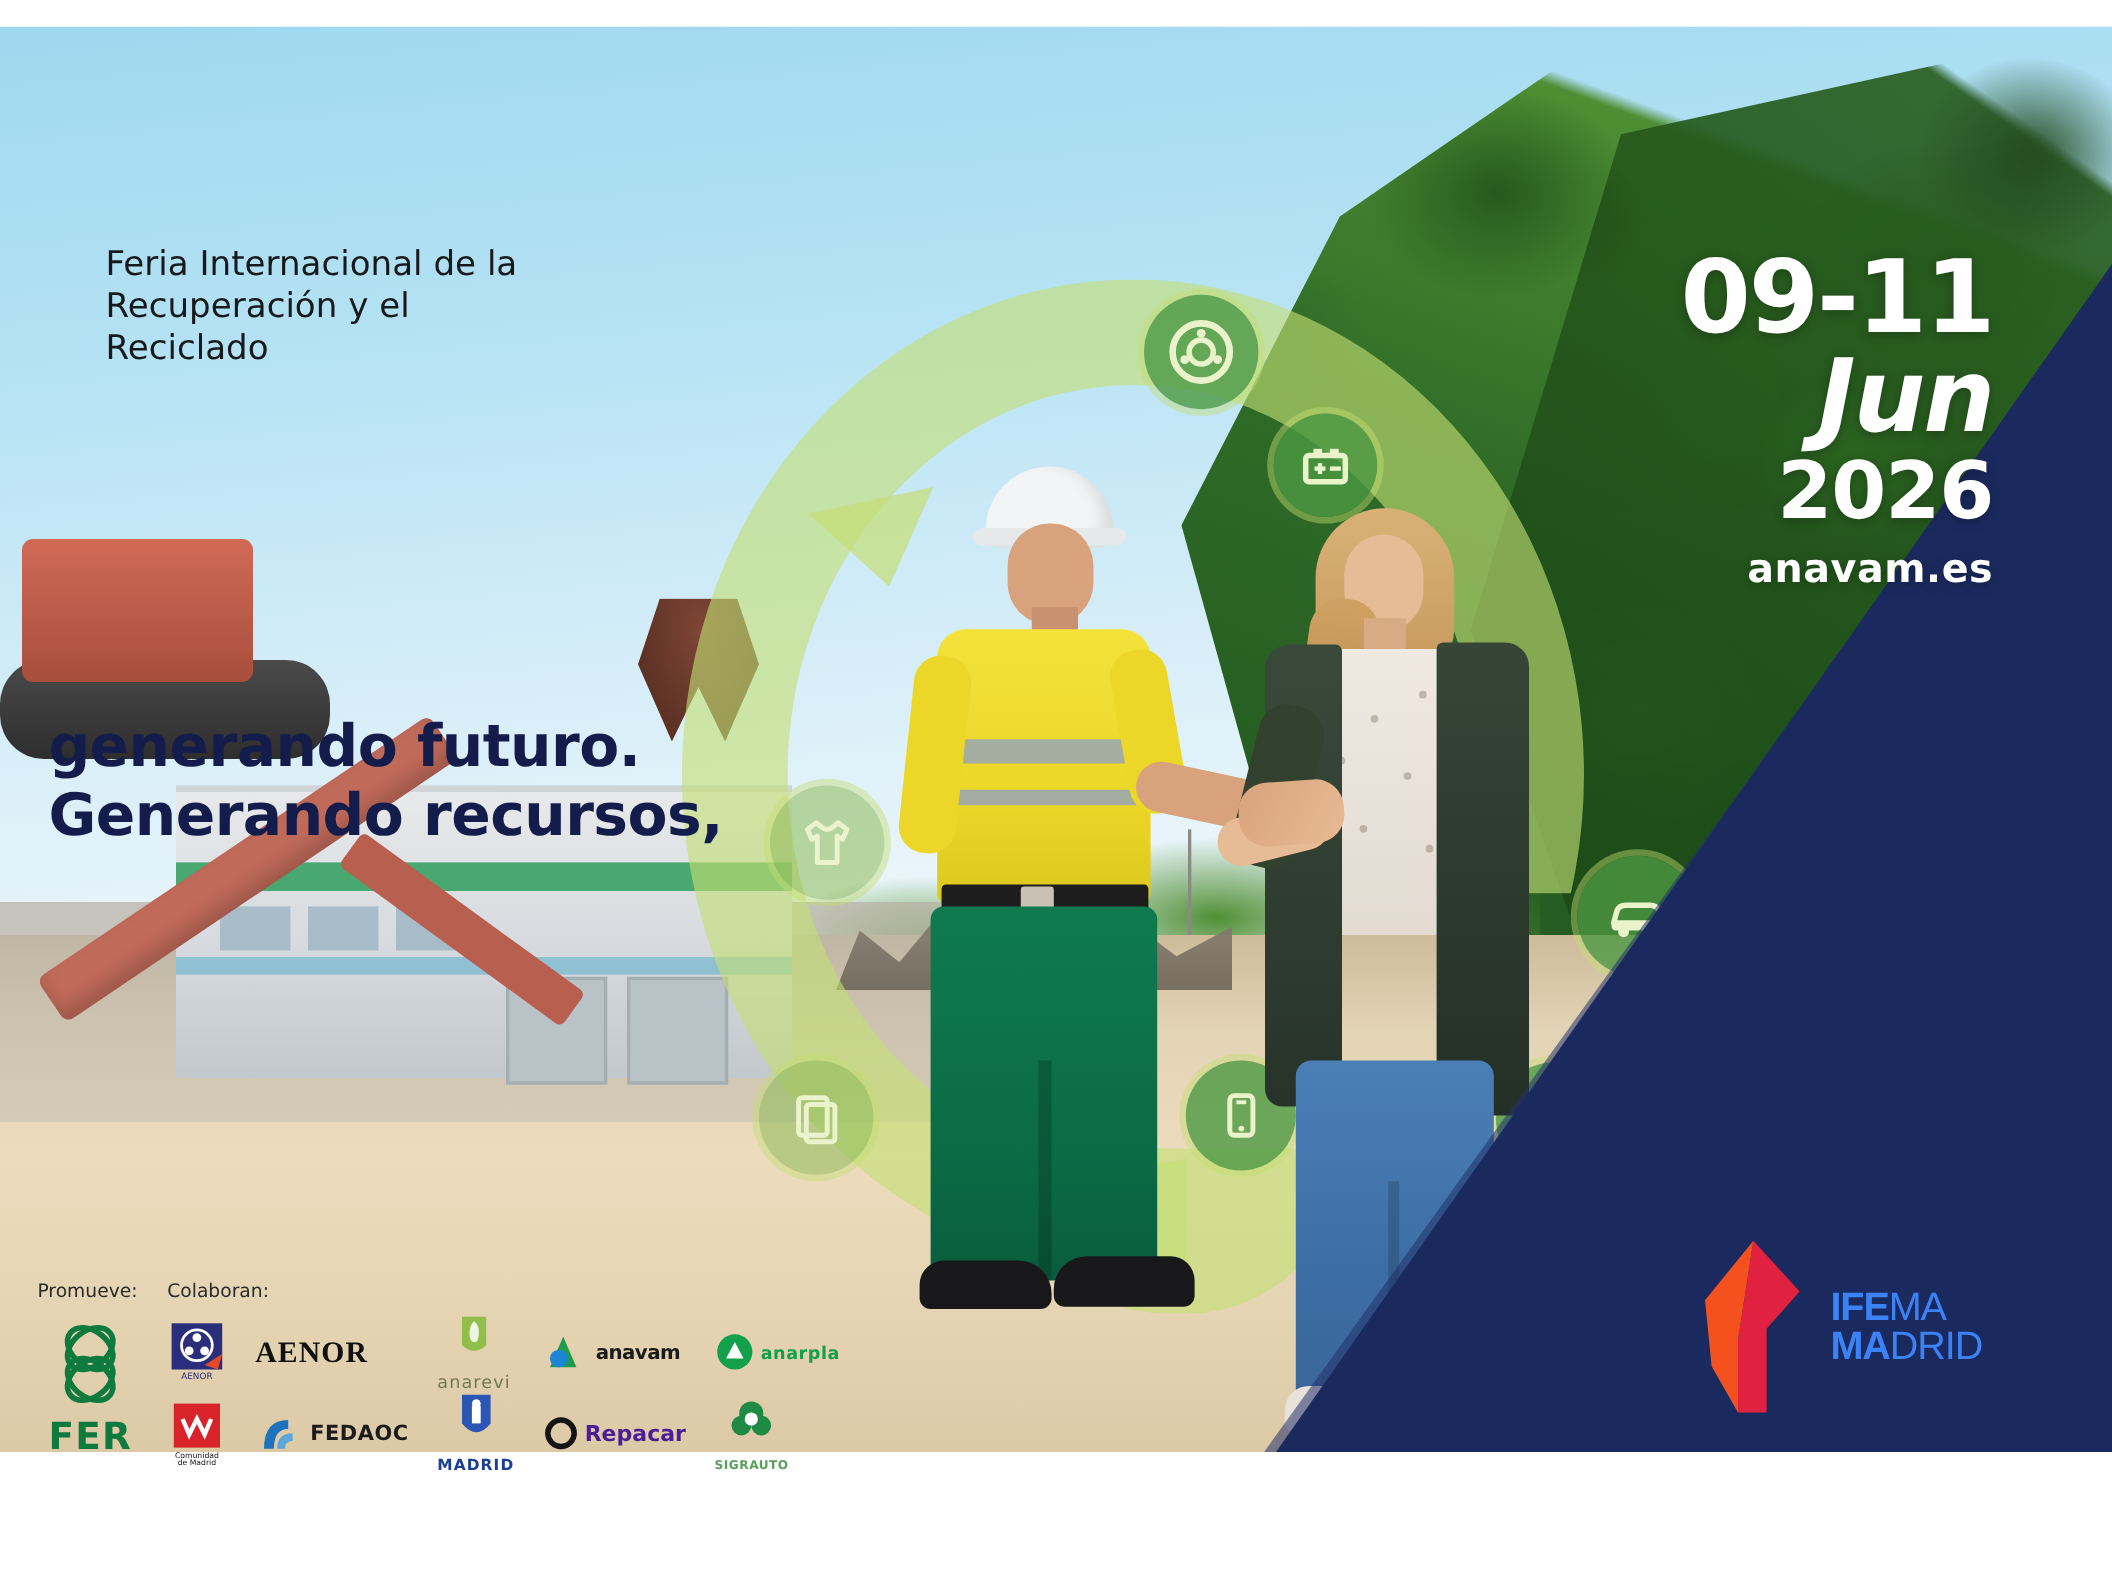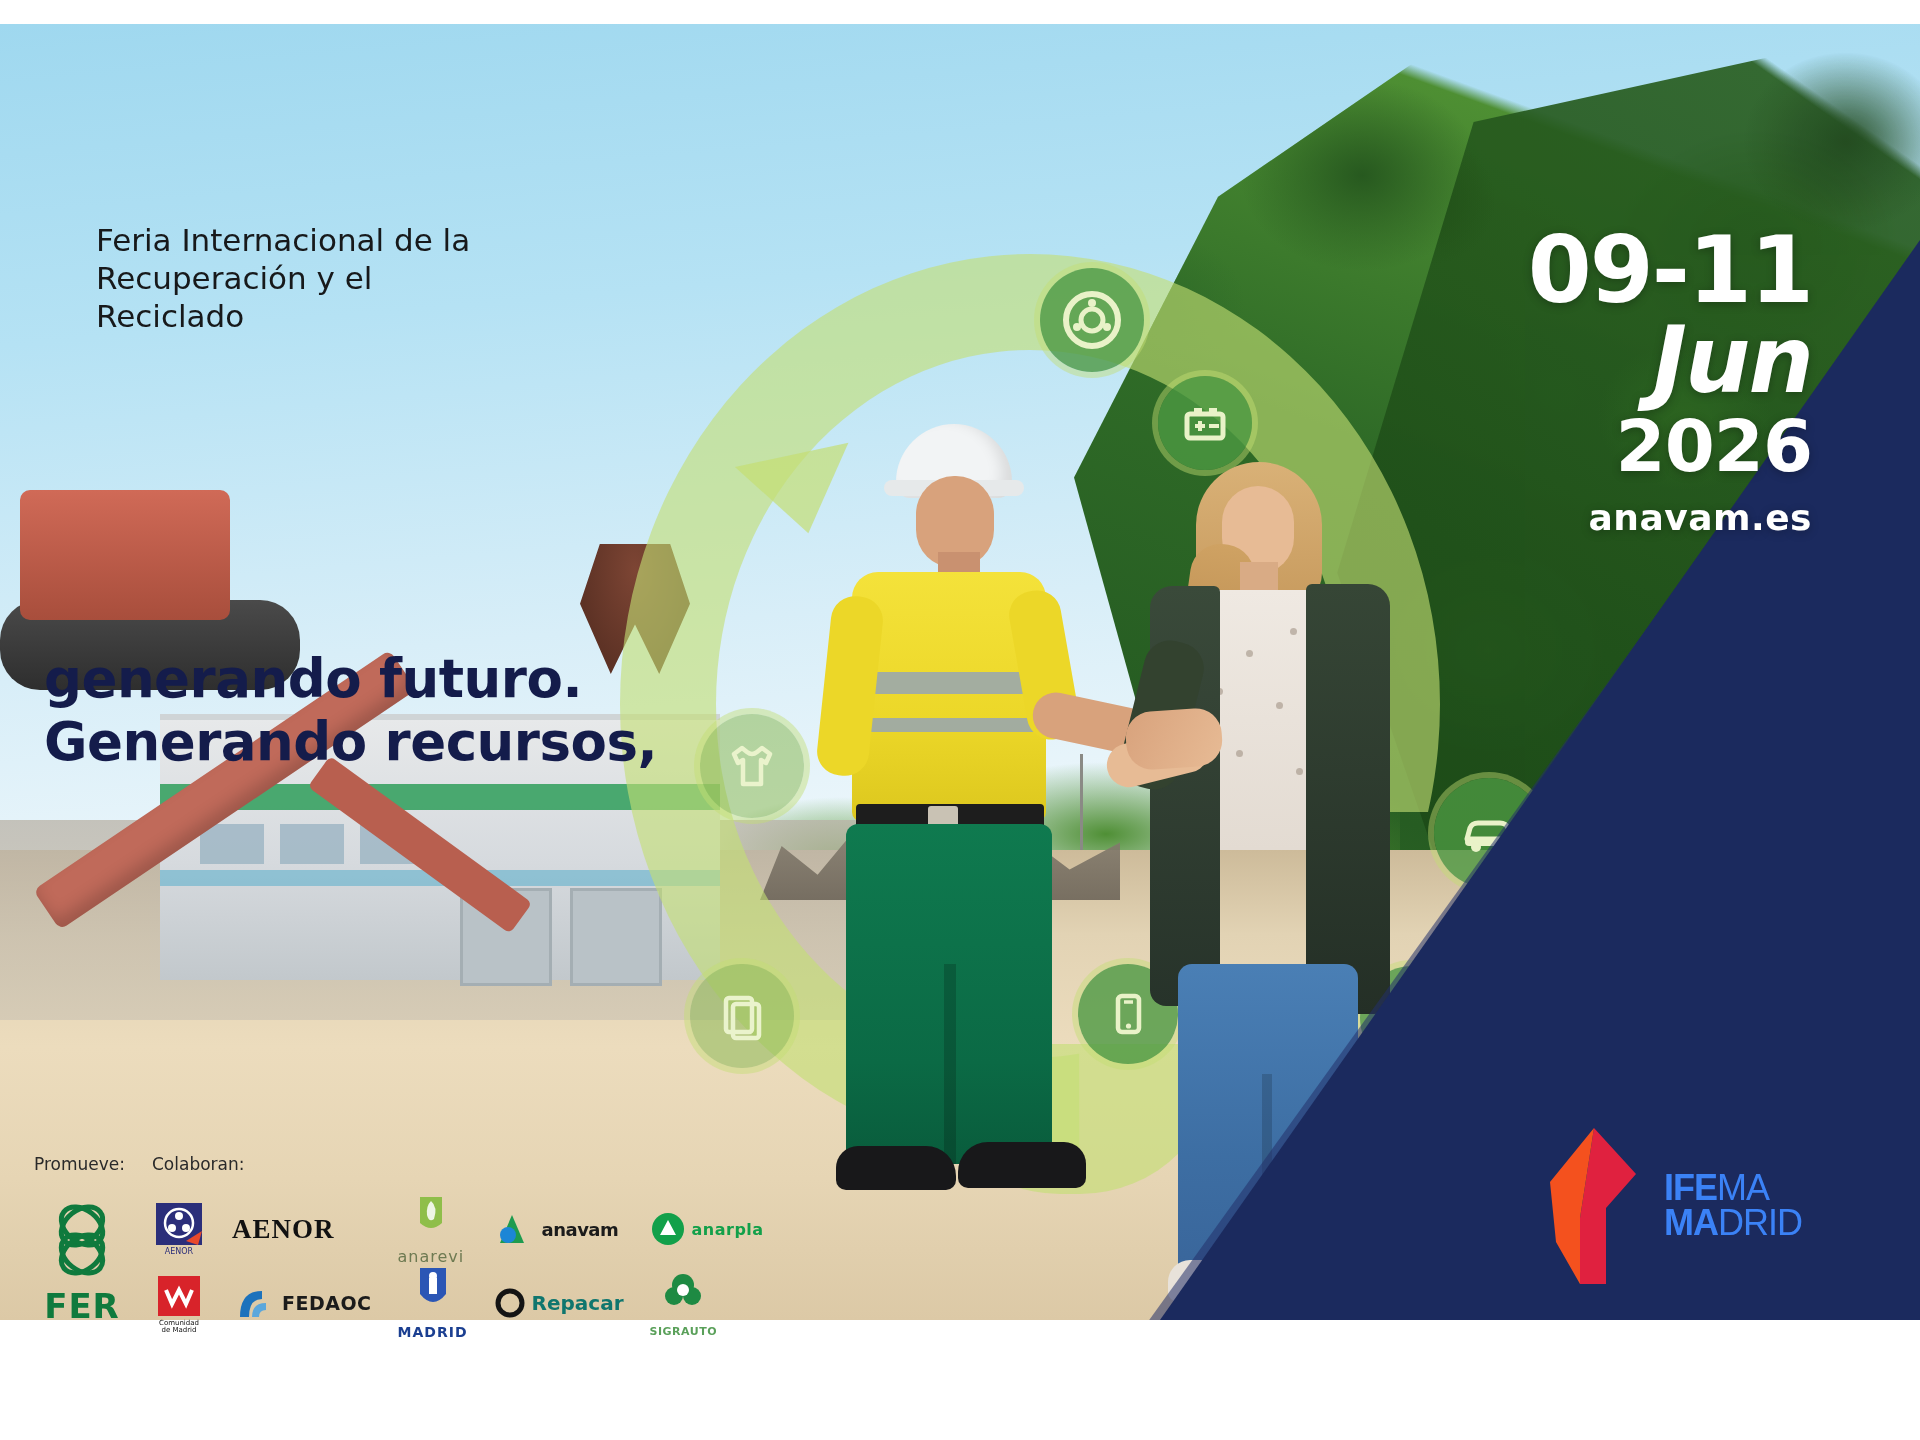--- a/index.html
+++ b/index.html
@@ -157,33 +157,33 @@
   .dates{position:absolute;right:108px;top:228px;text-align:right;color:#ffffff;
     font-family:"DejaVu Sans",sans-serif;text-shadow:0 2px 10px rgba(0,0,0,.28);}
   .d1{font-size:92px;line-height:.94;font-weight:700;letter-spacing:-2px;}
   .d2{font-size:92px;line-height:1.02;font-weight:700;letter-spacing:-2px;font-style:italic;}
   .d3{font-size:72px;line-height:1.06;font-weight:700;letter-spacing:-1px;}
   .d4{font-size:36px;line-height:1.5;font-weight:700;margin-top:6px;letter-spacing:.5px;}
 
   
   .sponsors{position:absolute;left:34px;bottom:106px;display:flex;align-items:flex-start;gap:22px;}
   .spon-col{display:flex;flex-direction:column;}
-  .spon-label{font-size:17px;color:#2a2a2a;font-family:"DejaVu Sans",sans-serif;margin-bottom:24px;}
+  .spon-label{font-size:17px;color:#2a2a2a;font-family:"DejaVu Sans",sans-serif;margin-bottom:14px;}
   .fer{display:flex;flex-direction:column;align-items:center;}
   .fer-word{font-size:34px;font-weight:700;color:#0f7a3d;font-family:"DejaVu Sans",sans-serif;letter-spacing:1px;margin-top:2px;}
   .logo-grid{display:grid;grid-template-columns:repeat(5,auto);grid-auto-rows:62px;
     column-gap:26px;row-gap:12px;align-items:center;}
   .lg{display:flex;align-items:center;gap:6px;height:62px;}
   .aenor{font-family:"Liberation Serif",serif;font-size:27px;font-weight:700;color:#111;letter-spacing:1px;}
   .fedaoc{font-family:"DejaVu Sans",sans-serif;font-size:19px;font-weight:700;color:#1b1b1b;letter-spacing:.5px;}
   .anarevi{font-family:"DejaVu Sans",sans-serif;font-size:16px;color:#6e7a52;letter-spacing:1px;}
   .anavam{font-family:"DejaVu Sans",sans-serif;font-size:18px;font-weight:700;color:#1b1b1b;letter-spacing:-.5px;}
   .anarpla{font-family:"DejaVu Sans",sans-serif;font-size:16px;font-weight:700;color:#12a04a;letter-spacing:.5px;}
   .madrid-w{font-family:"DejaVu Sans",sans-serif;font-size:14px;font-weight:700;color:#1b3f91;letter-spacing:1px;}
-  .repacar{font-family:"DejaVu Sans",sans-serif;font-size:20px;font-weight:700;color:#0f766e;}
+  .repacar{font-family:"DejaVu Sans",sans-serif;font-size:20px;font-weight:700;color:#4c1d95;}
   .sigrauto{font-family:"DejaVu Sans",sans-serif;font-size:11px;font-weight:700;color:#5aa05a;letter-spacing:.5px;}
   .stack{display:flex;flex-direction:column;align-items:center;gap:14px;}
 
   
   .ifema{position:absolute;right:118px;bottom:150px;display:flex;align-items:center;gap:16px;}
   .ifema-text{color:#3b82f6;font-family:Liberation Sans, sans-serif;font-weight:700;line-height:.96;font-size:36px;letter-spacing:-1px;}
   .ifema-text .lite{font-weight:400;}
 </style>
 </head>
 <body>

